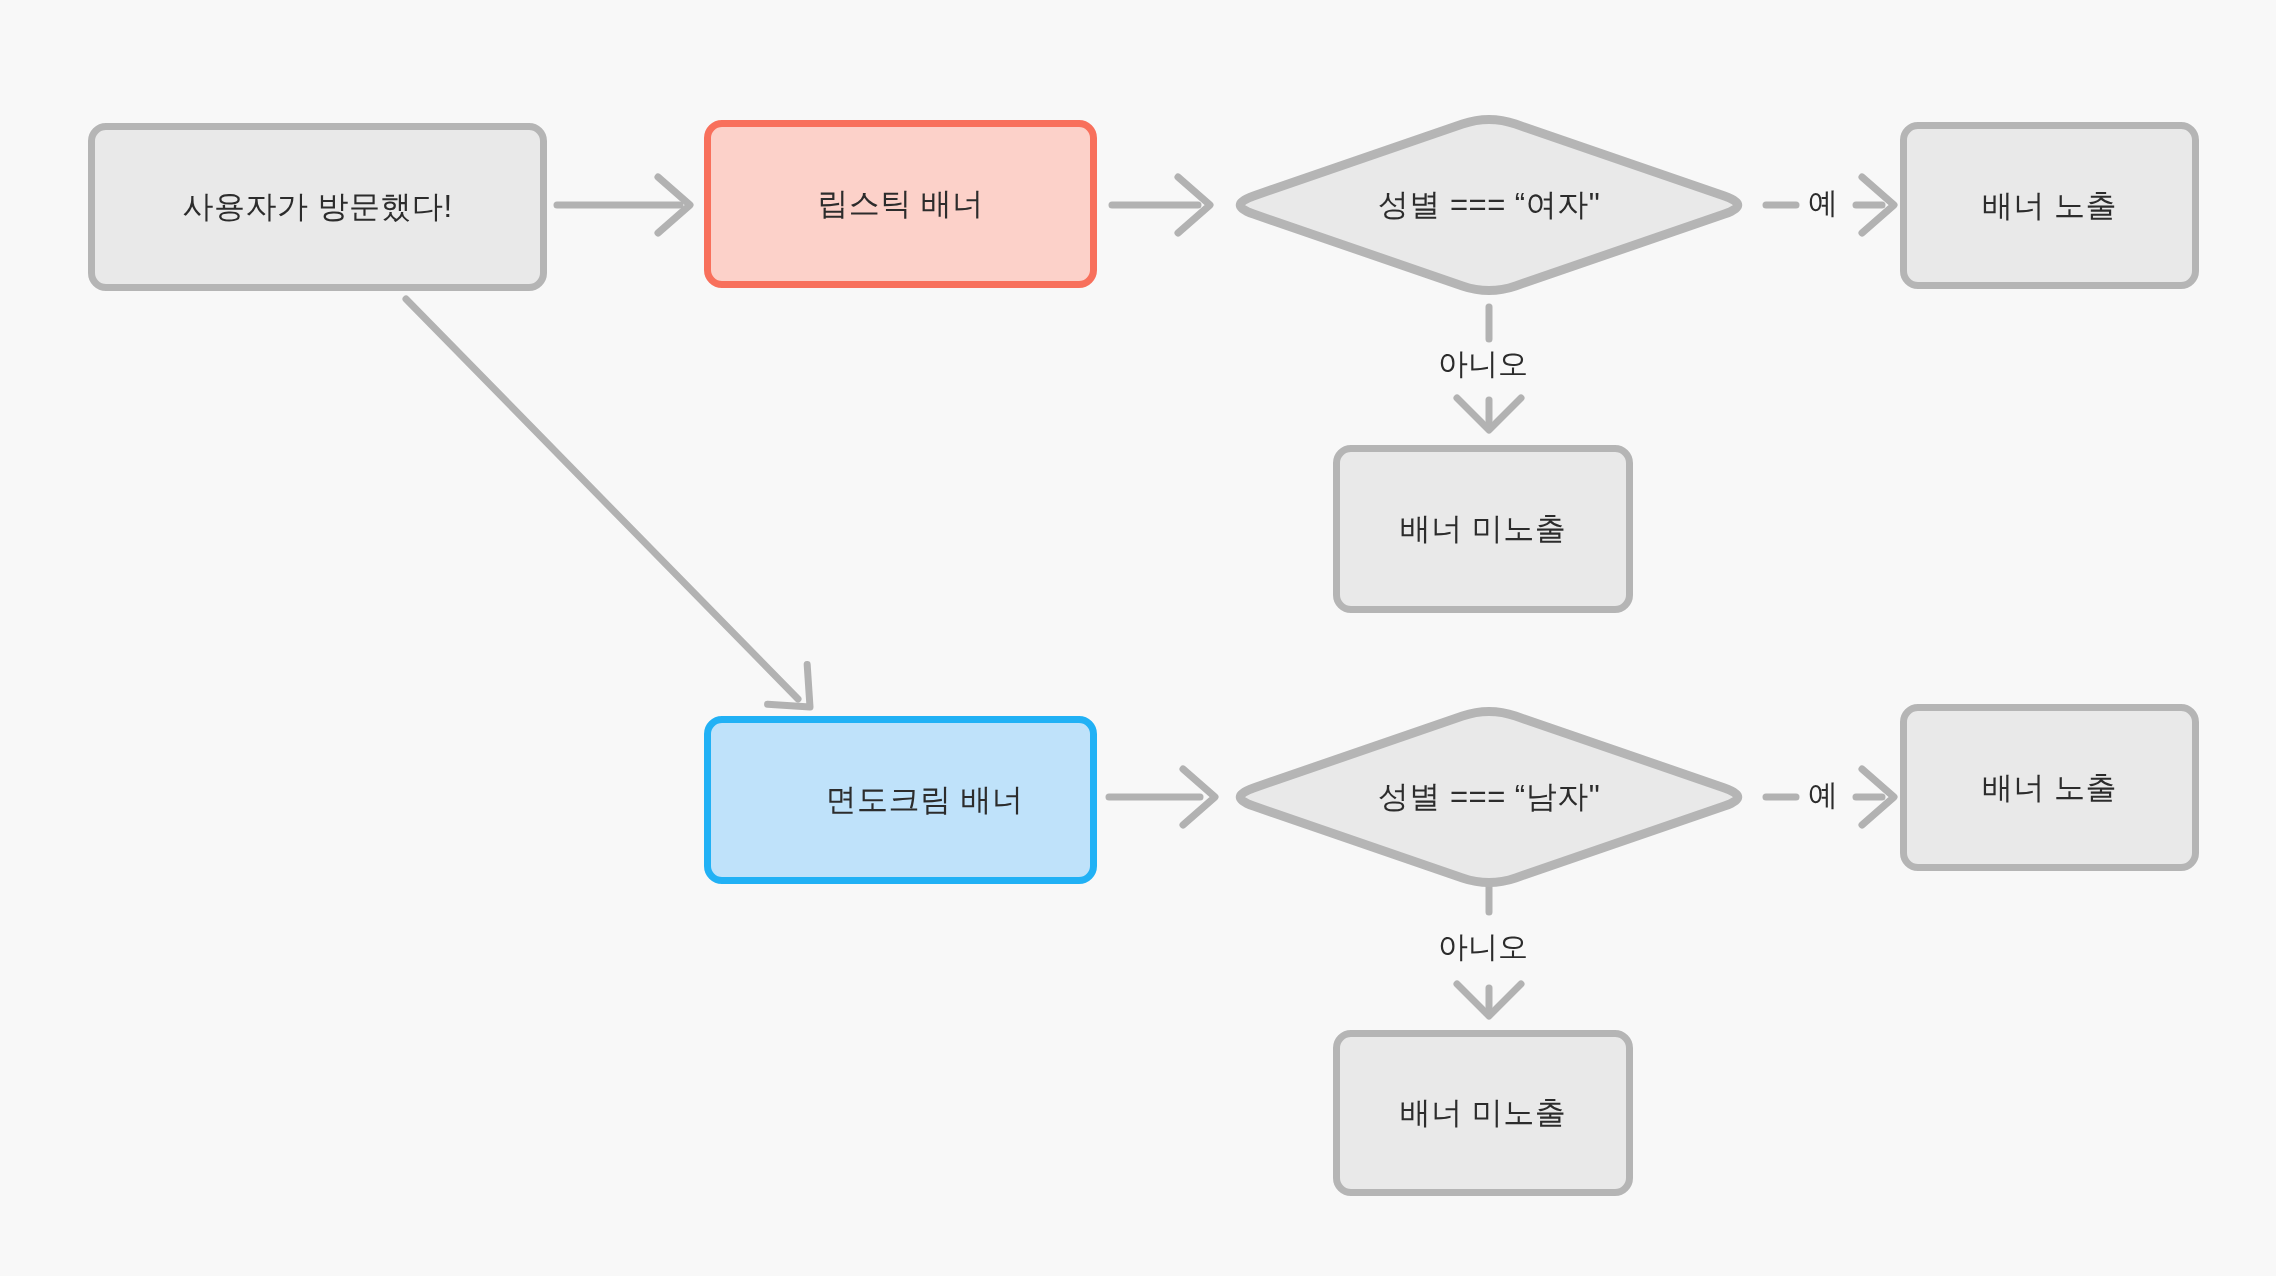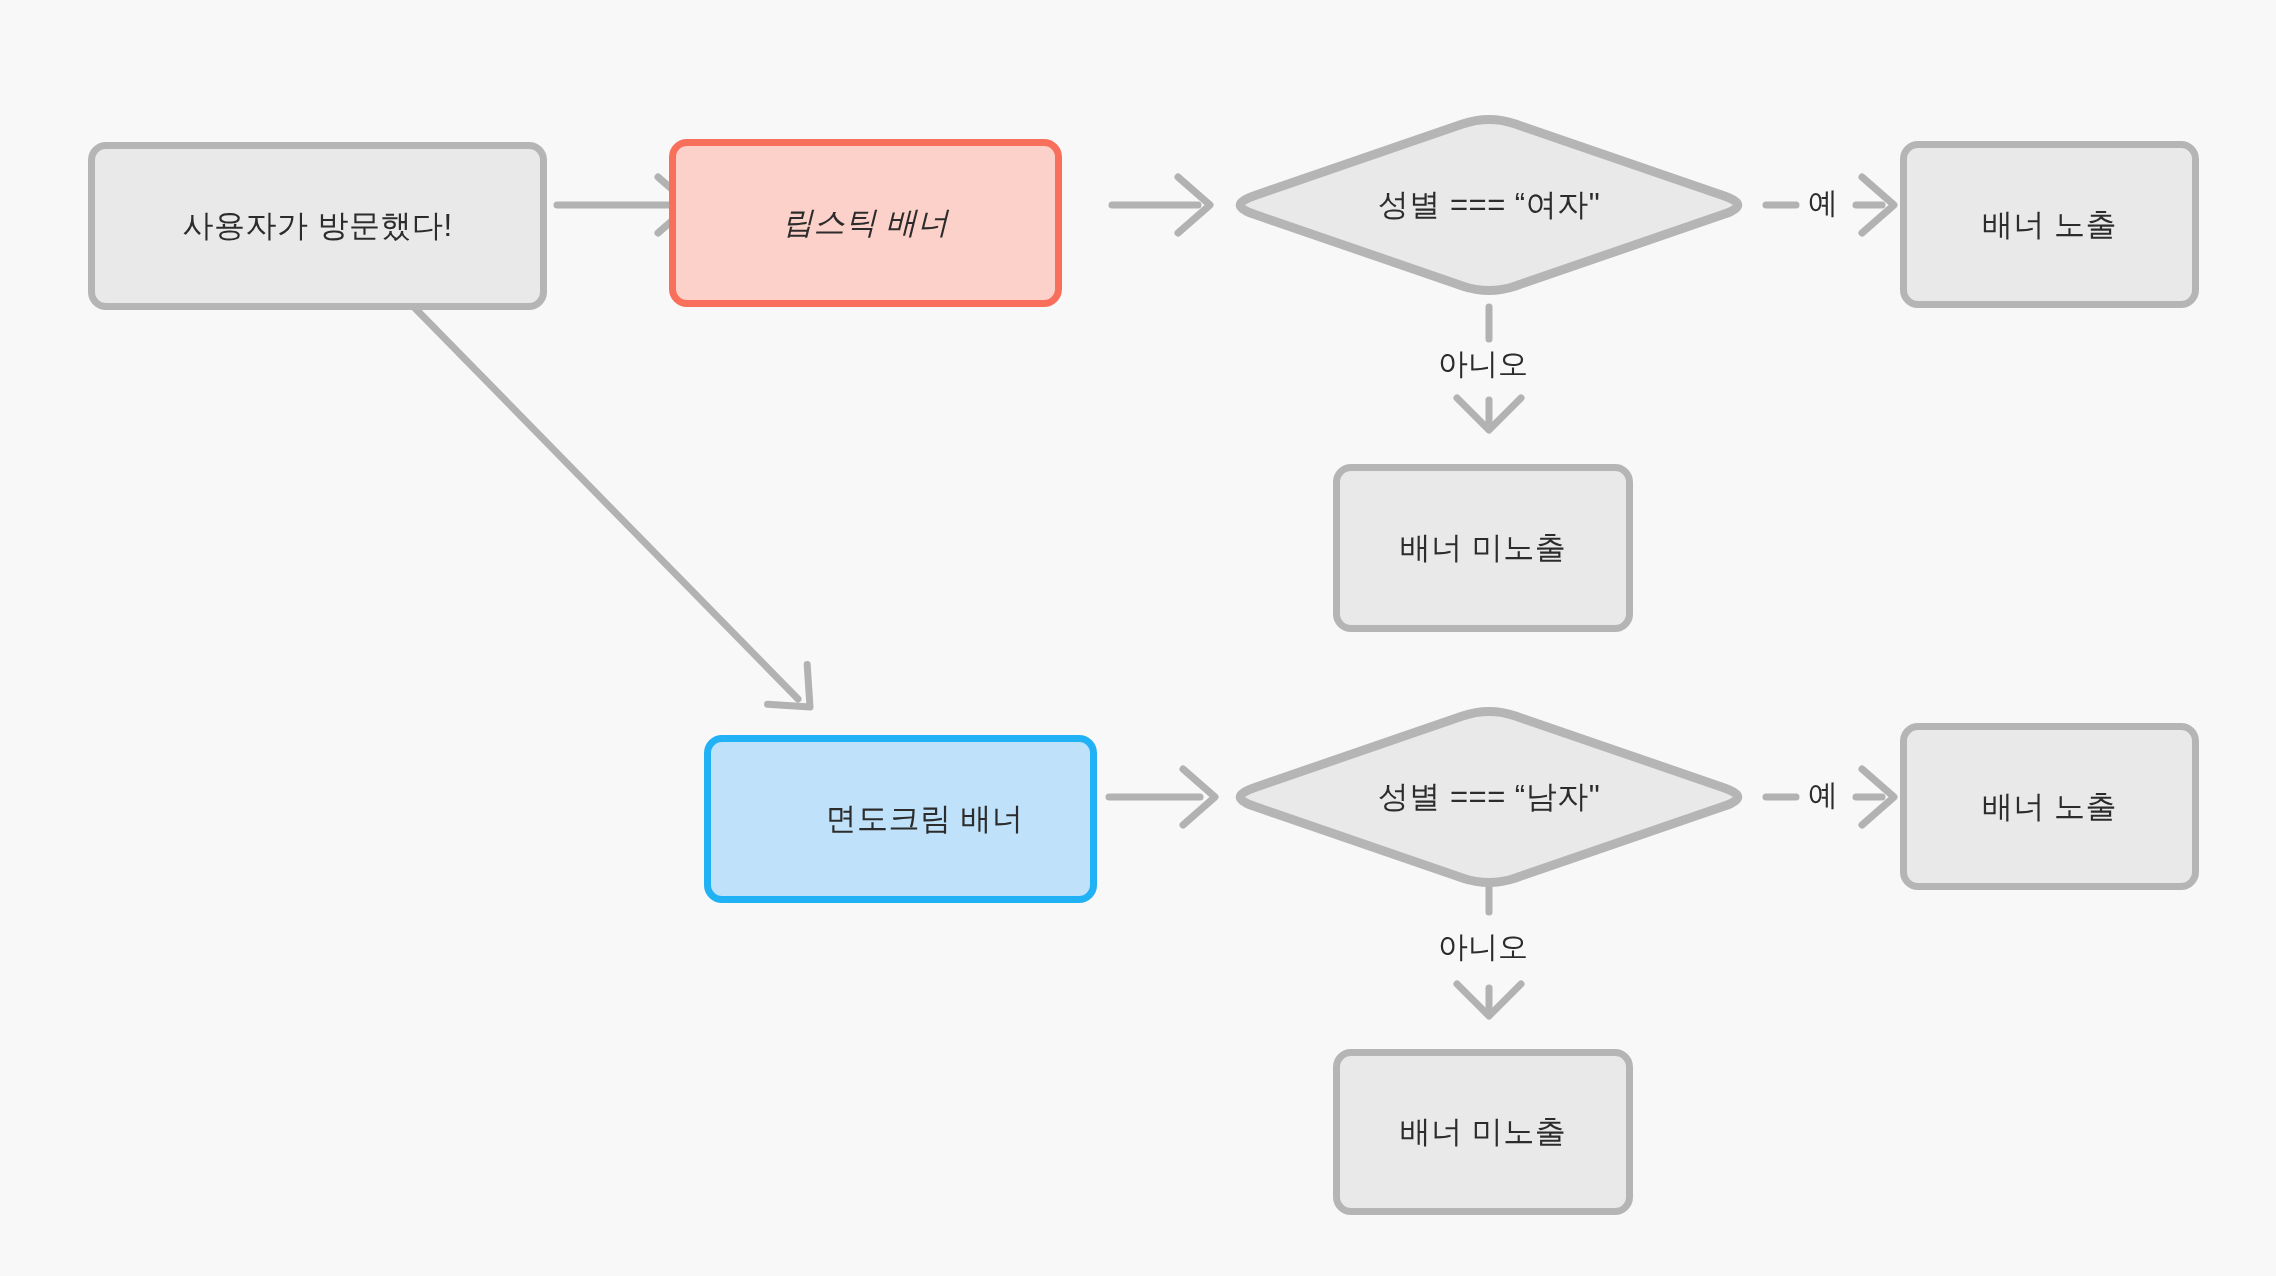--- a/index.html
+++ b/index.html
@@ -22,21 +22,20 @@
     position: absolute;
     box-sizing: border-box;
     display: flex; align-items: center; justify-content: center;
     border: 7px solid #b5b5b5;
     background: #e9e9e9;
     border-radius: 18px;
     font-size: 31px;
     color: #2c2c2c;
     text-align: center;
     letter-spacing: 0.5px;
-    margin-top: 19px;
   }
   .node.red  { border-color: #f8705c; background: #fcd1c9; }
   .node.blue { border-color: #21b1f5; background: #bfe2fa; }
 
   .diamond-wrap {
     position: absolute;
     width: 544px; height: 198px;
   }
   .diamond-wrap svg { position: absolute; left: 0; top: 0; }
   .diamond-label {
@@ -49,21 +48,21 @@
   }
   .edge-label {
     position: absolute;
     transform: translate(-50%, -50%);
     font-size: 30px;
     color: #2c2c2c;
     white-space: nowrap;
   }
   
   #node-start        { left: 88px;   top: 123px;  width: 459px; height: 168px; }
-  #node-lipstick     { left: 669px;  top: 120px;  width: 393px; height: 168px; font-style: italic; }
+  #node-lipstick     { left: 704px;  top: 120px;  width: 393px; height: 168px; }
   #node-show-female  { left: 1900px; top: 122px;  width: 299px; height: 167px; }
   #node-hide-female  { left: 1333px; top: 445px;  width: 300px; height: 168px; }
   #node-shaving      { left: 704px;  top: 716px;  width: 393px; height: 168px; padding-left: 48px; }
   #node-show-male    { left: 1900px; top: 704px;  width: 299px; height: 167px; }
   #node-hide-male    { left: 1333px; top: 1030px; width: 300px; height: 166px; }
   #diamond-female    { left: 1217px; top: 106px; }
   #diamond-male      { left: 1217px; top: 698px; }
   
   #label-yes-female  { left: 1823px; top: 203px; }
   #label-no-female   { left: 1483px; top: 364px; }

